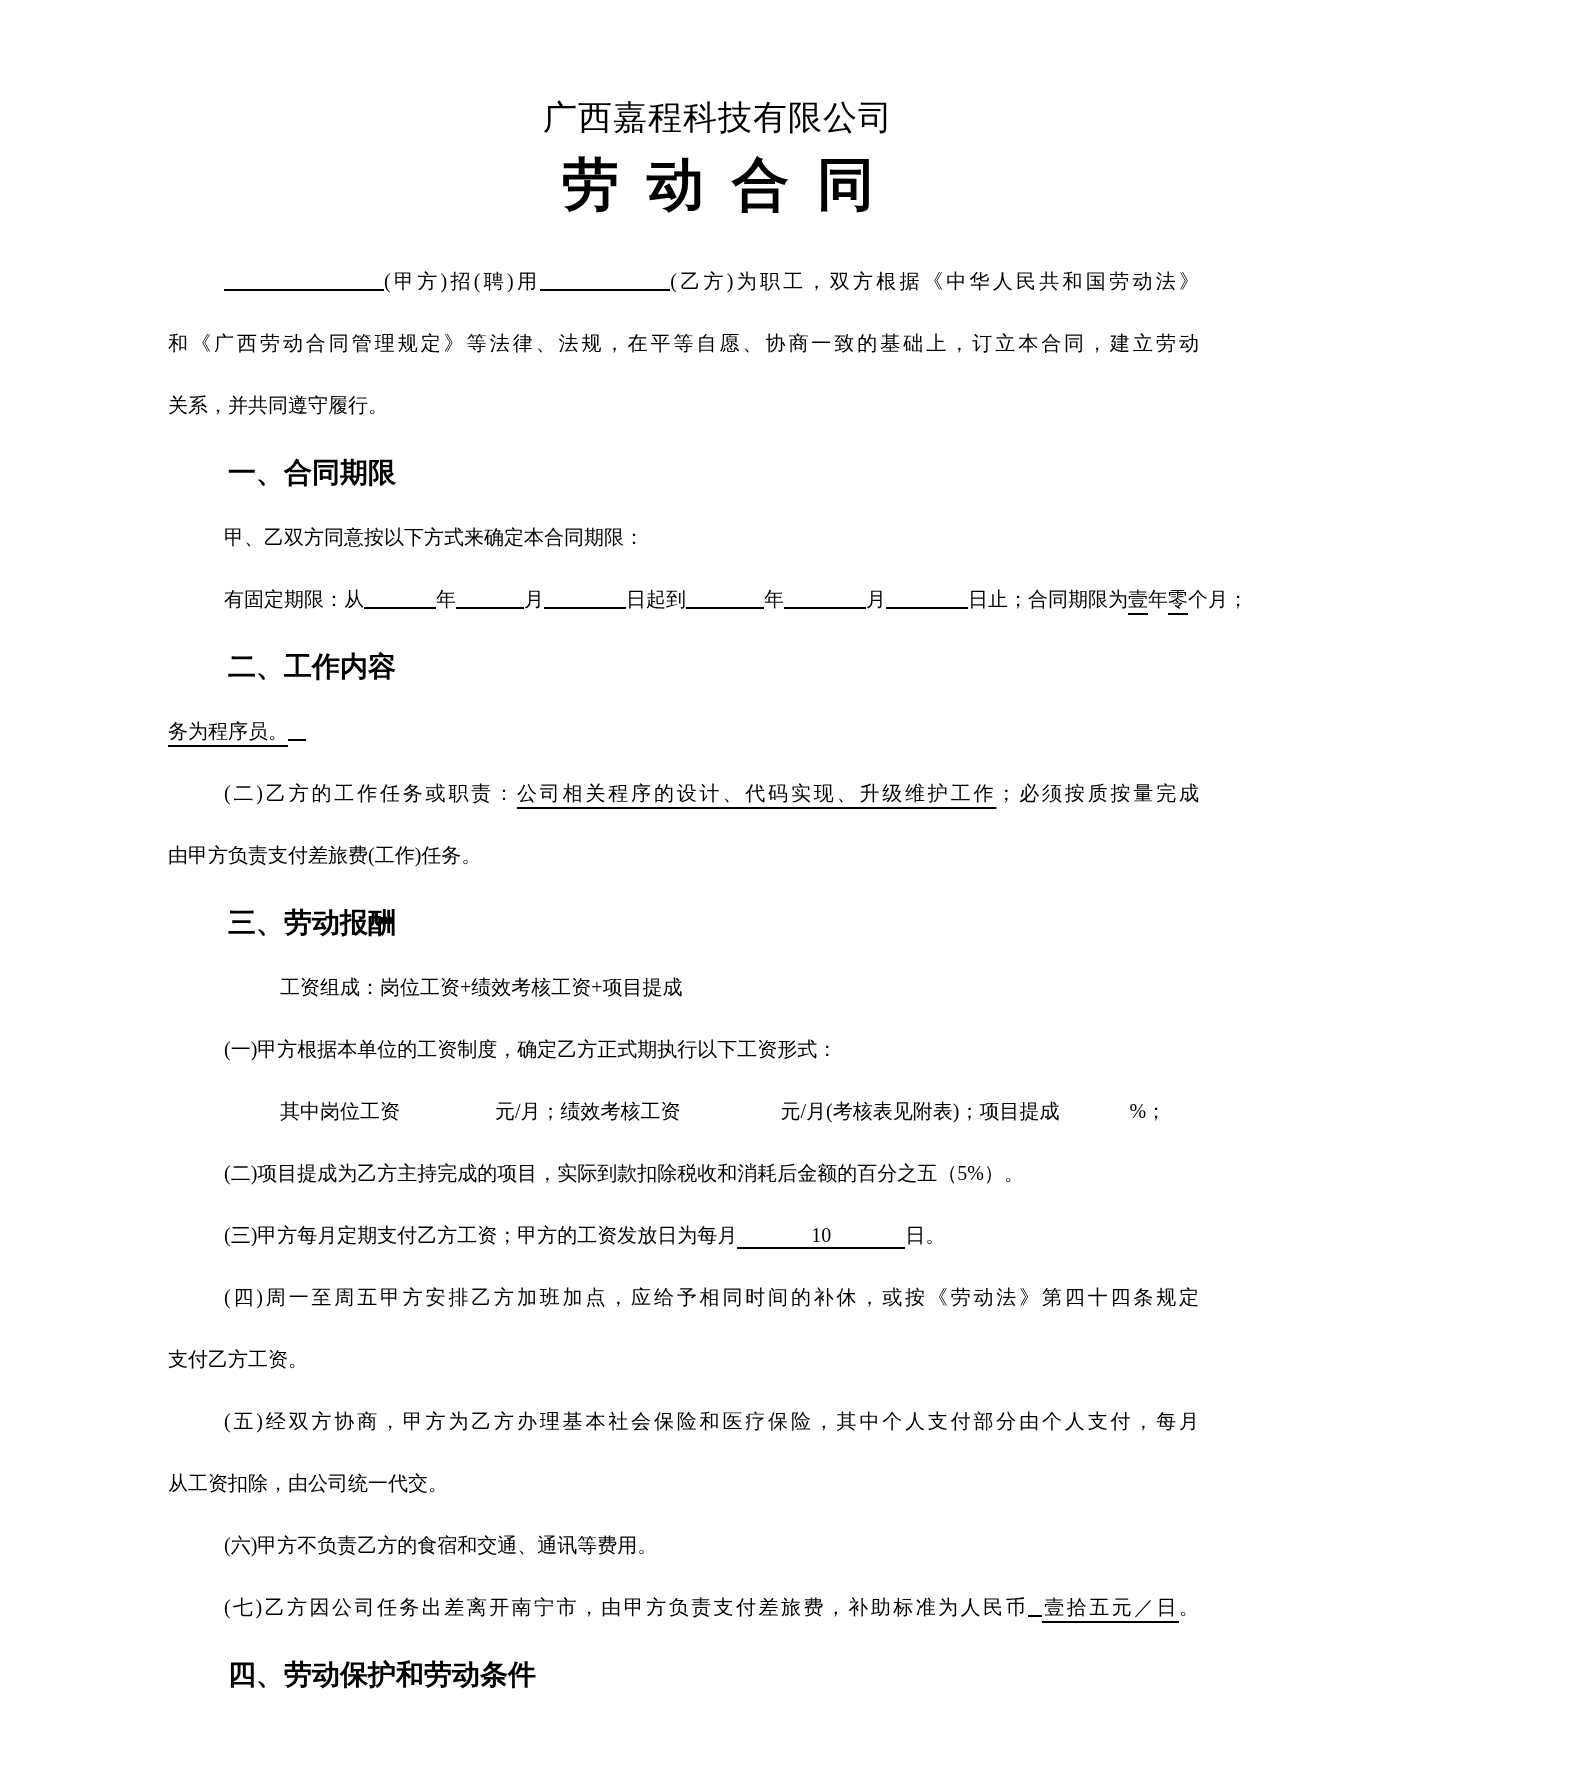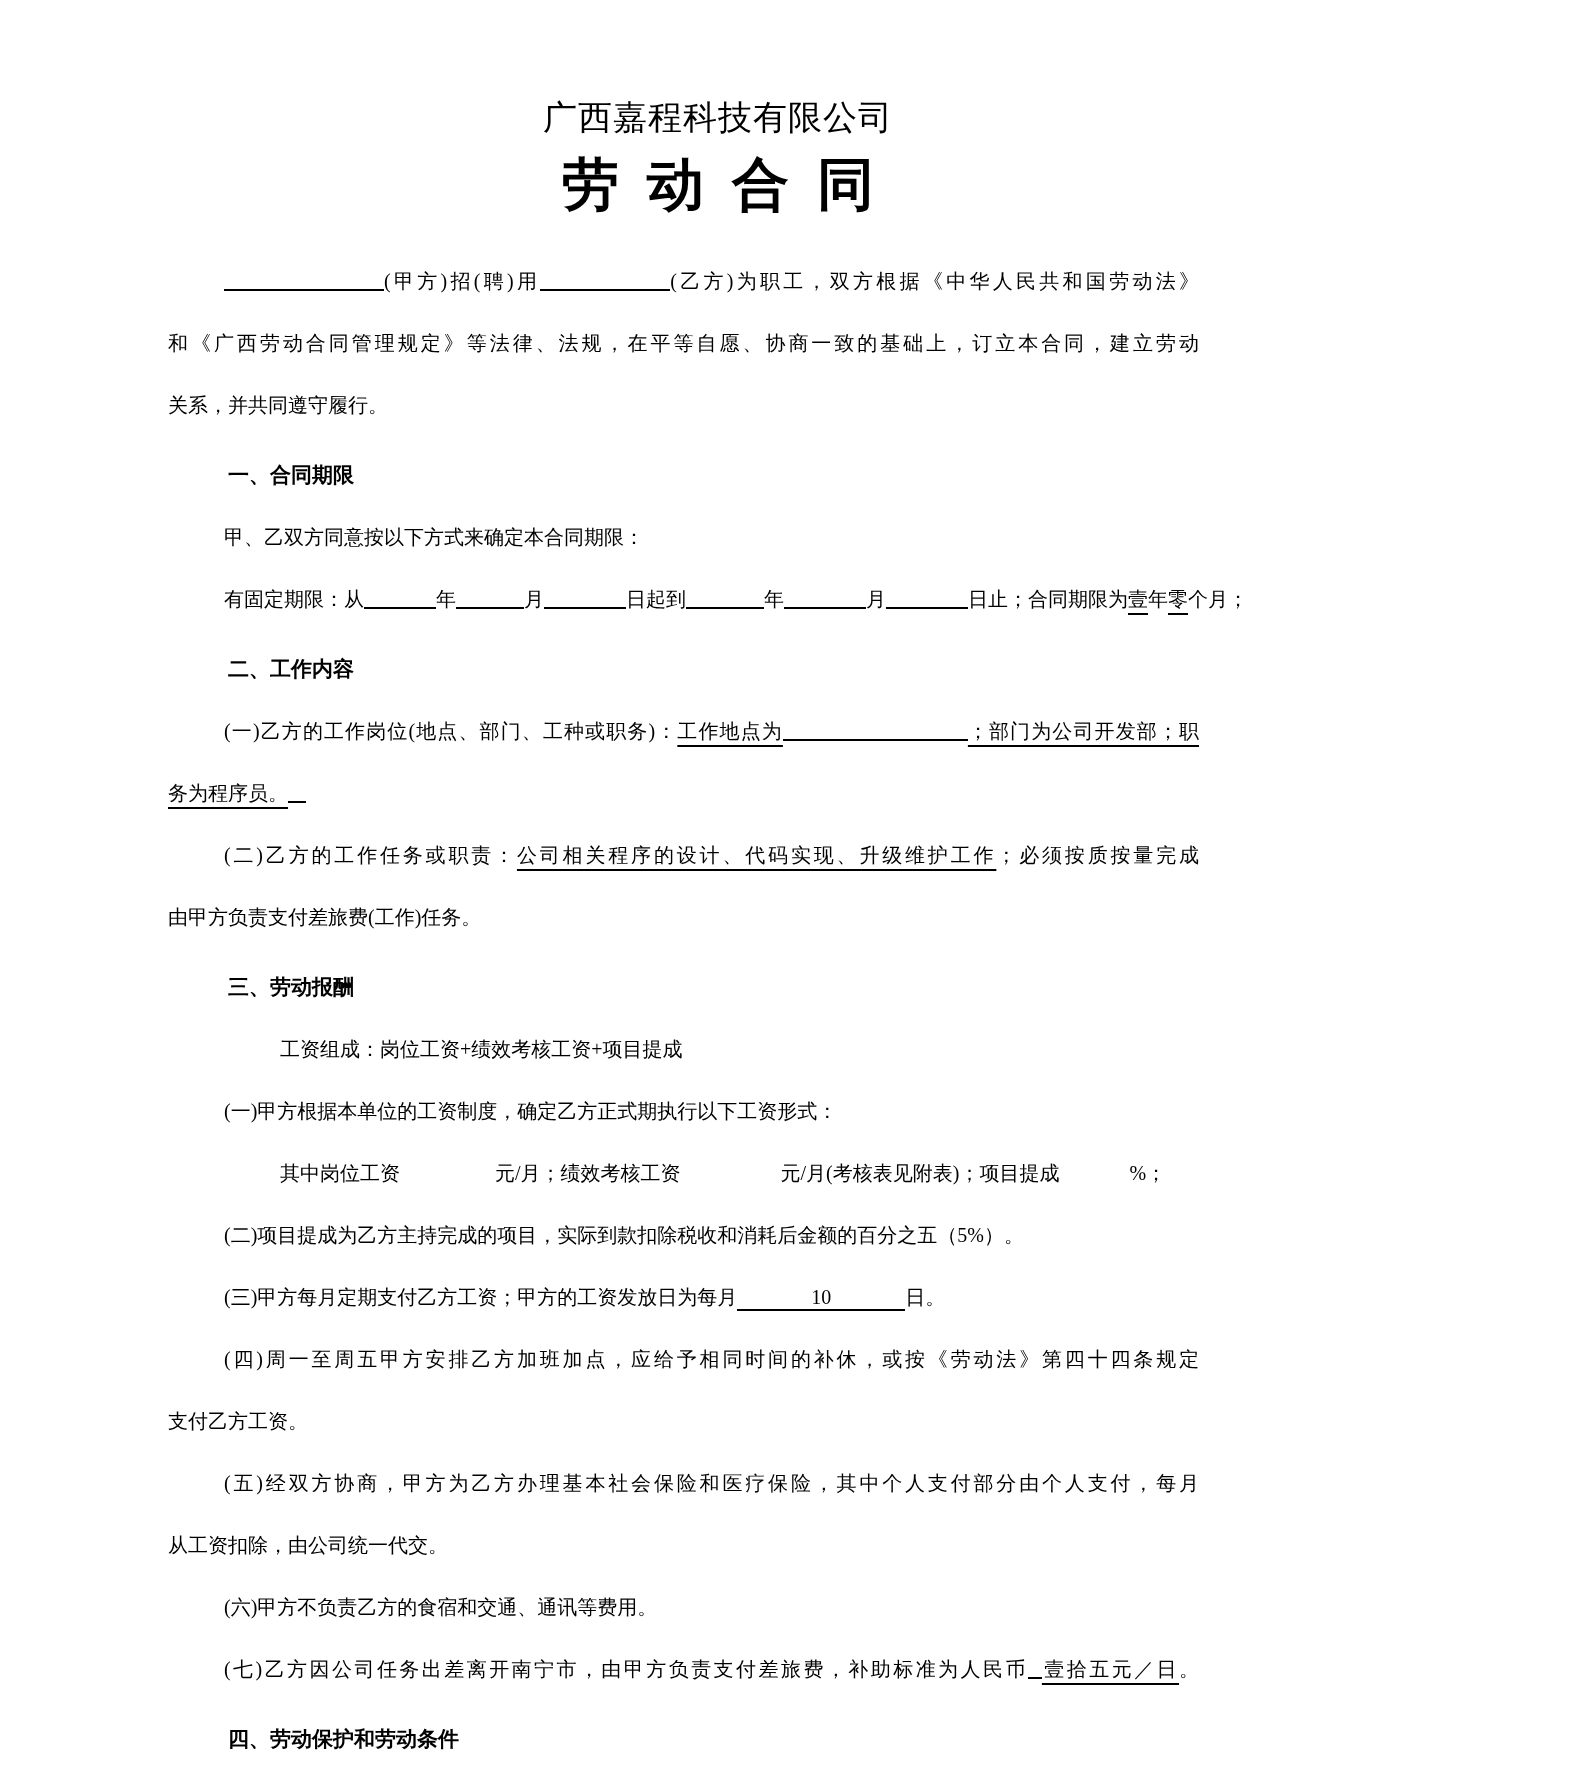--- a/index.html
+++ b/index.html
@@ -41,23 +41,23 @@
     line-height:62px;
     white-space:nowrap;
   }
   .jline{
     text-align:justify;
     text-align-last:justify;
   }
   .ind1{padding-left:56px;}
   .ind2{padding-left:112px;}
   .sec-heading{
-    font-family:Liberation Sans, sans-serif;
+    font-family:Liberation Mono, monospace;
     font-weight:700;
-    font-size:21px;
+    font-size:28px;
     line-height:62px;
     padding-left:60px;
     margin-top:8px;
     white-space:nowrap;
   }
   .blank{
     display:inline-block;
     height:30px;
     border-bottom:2px solid #000;
     position:relative;
@@ -98,23 +98,20 @@
     <div class="line jline">和《广西劳动合同管理规定》等法律、法规，在平等自愿、协商一致的基础上，订立本合同，建立劳动</div>
     <div class="line">关系，并共同遵守履行。</div>
 
     <div class="sec-heading">一、合同期限</div>
     <div class="line ind1">甲、乙双方同意按以下方式来确定本合同期限：</div>
     <div class="line ind1">
       <span>有固定期限：从</span><span class="blank" style="width:72px"></span><span>年</span><span class="blank" style="width:68px"></span><span>月</span><span class="blank" style="width:82px"></span><span>日起到</span><span class="blank" style="width:78px"></span><span>年</span><span class="blank" style="width:82px"></span><span>月</span><span class="blank" style="width:82px"></span><span>日止；合同期限为</span><span class="u">壹</span><span>年</span><span class="u">零</span><span>个月；</span>
     </div>
 
     <div class="sec-heading">二、工作内容</div>
-    <div class="line jline ind1">
-      <span>(一)乙方的工作岗位(地点、部门、工种或职务)：</span><span class="u">工作地点为</span><span class="blank" style="width:185px"></span><span class="u">；部门为公司开发部；职</span>
-    </div>
     <div class="line">
       <span class="u">务为程序员。</span><span class="blank" style="width:18px"></span>
     </div>
     <div class="line jline ind1">
       <span>(二)乙方的工作任务或职责：</span><span class="u">公司相关程序的设计、代码实现、升级维护工作</span><span>；必须按质按量完成</span>
     </div>
     <div class="line">由甲方负责支付差旅费(工作)任务。</div>
 
     <div class="sec-heading">三、劳动报酬</div>
     <div class="line ind2">工资组成：岗位工资+绩效考核工资+项目提成</div>

